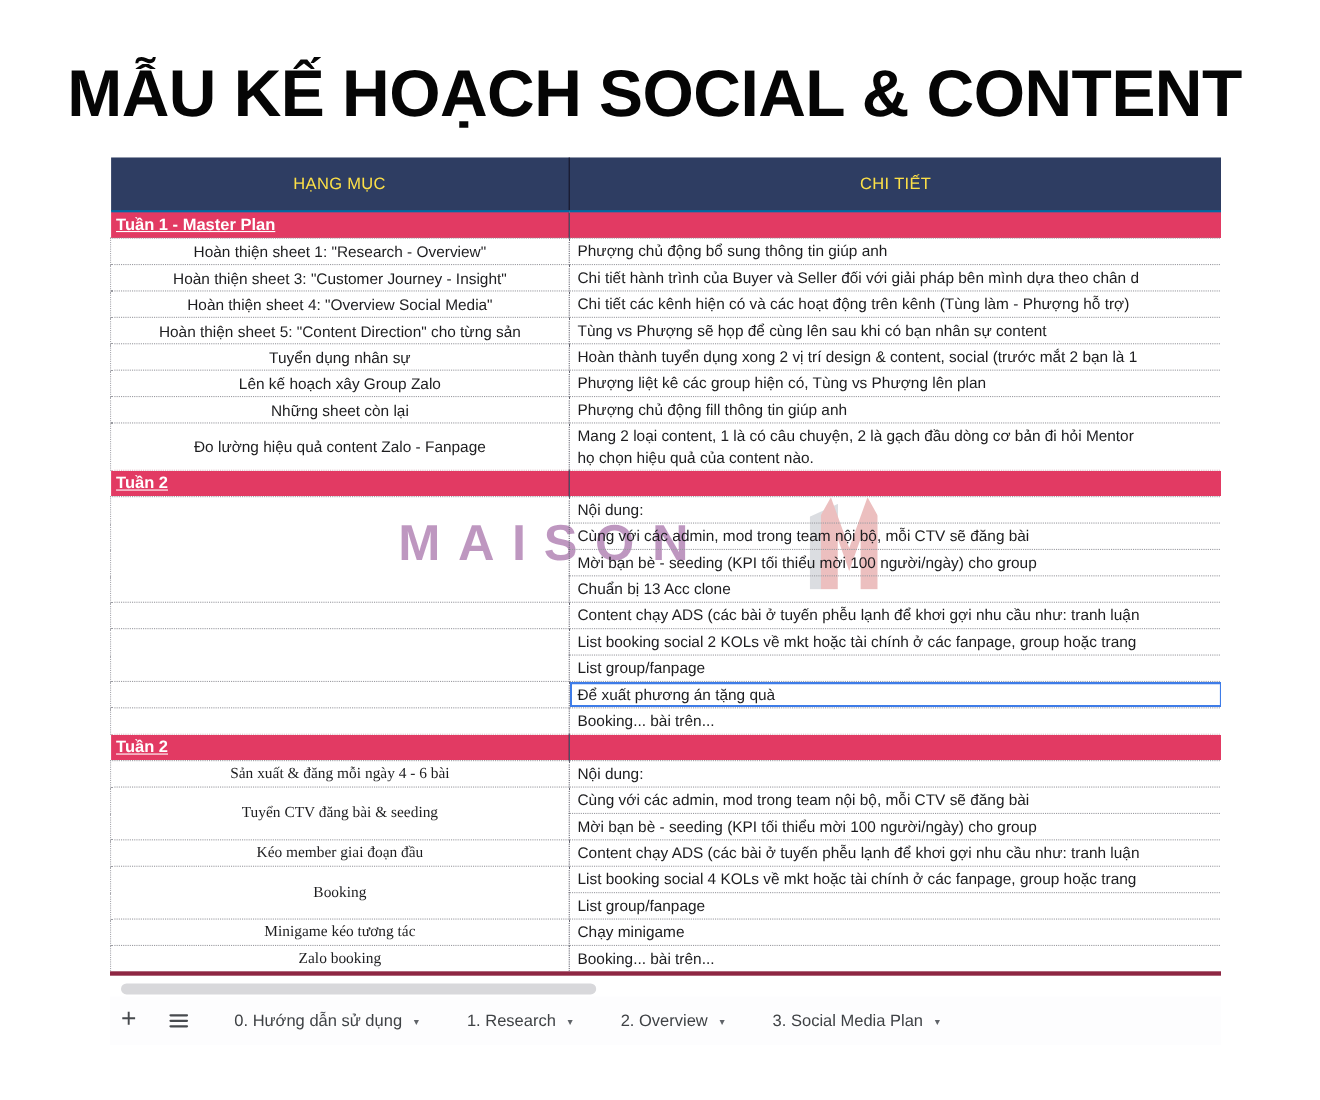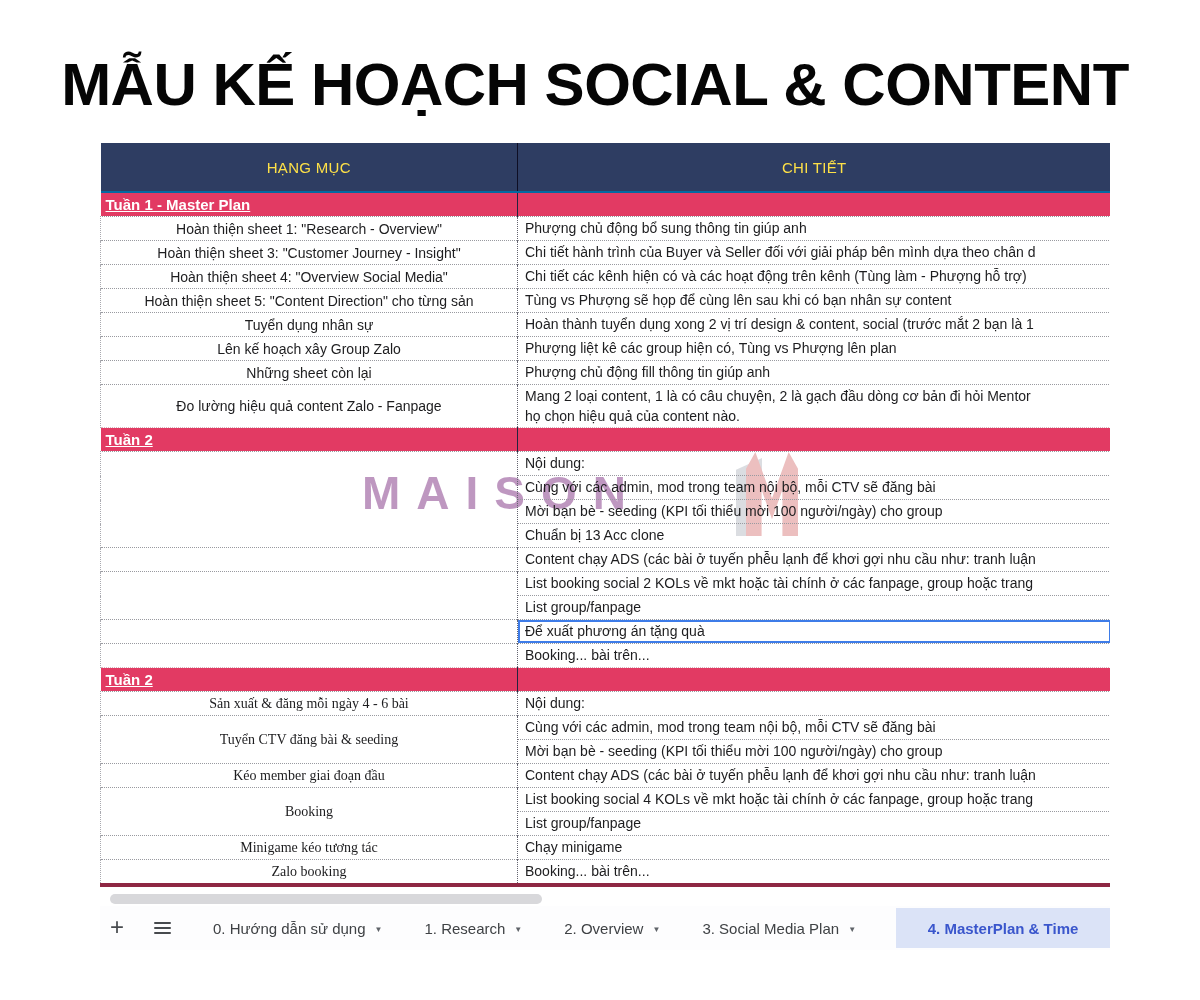--- a/index.html
+++ b/index.html
@@ -295,17 +295,14 @@
         <span class="caret">▼</span>
       </div>
       <div class="tab">
         <span>2. Overview</span>
         <span class="caret">▼</span>
       </div>
       <div class="tab">
         <span>3. Social Media Plan</span>
         <span class="caret">▼</span>
       </div>
-      <div class="tab active">
-        <span>4. MasterPlan &amp; Time</span>
-      </div>
     </div>
 </div>
 
 </body></html>

